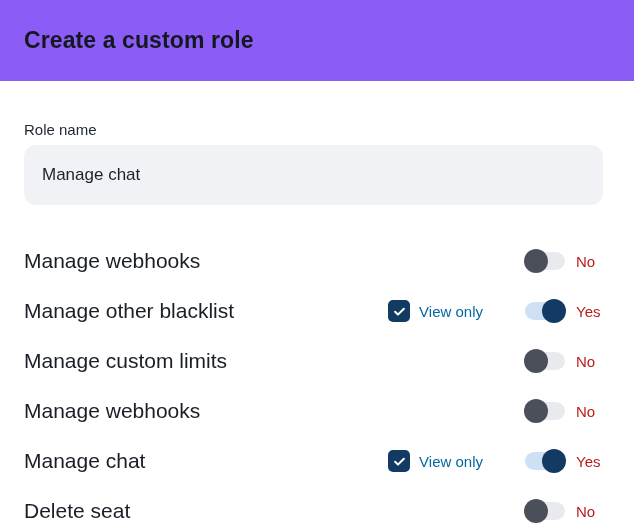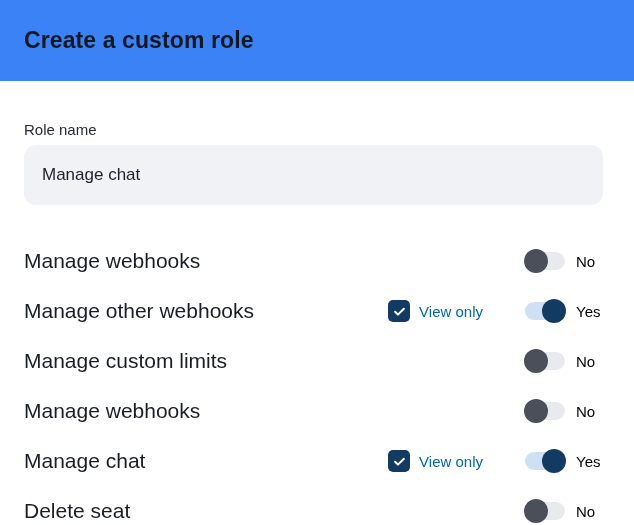--- a/index.html
+++ b/index.html
@@ -7,21 +7,21 @@
     width: 634px; height: 525px;
     background: #ffffff;
     font-family: "Liberation Sans", sans-serif;
     overflow: hidden;
   }
   .dialog { width: 634px; height: 525px; background: #ffffff; }
 
   
   .dialog-header {
     height: 81px;
-    background: #3b82f6;
+    background: #8b5cf6;
     display: flex;
     align-items: center;
     padding: 0 24px;
   }
   .dialog-title {
     font-size: 23px;
     font-weight: 700;
     color: #141820;
     letter-spacing: 0.1px;
   }
@@ -99,21 +99,21 @@
     width: 24px; height: 24px;
     border-radius: 50%;
   }
   .toggle.off .knob { left: -1px;  background: #4a4f5a; }
   .toggle.on  .knob { right: -1px; background: #133a62; }
 
   .toggle-state {
     width: 34px;
     margin-left: 11px;
     font-size: 15px;
-    color: #000000;
+    color: #b91c1c;
     flex: none;
   }
 </style>
 </head>
 <body>
 
 <div class="dialog">
 
   <div class="dialog-header">
     <div class="dialog-title">Create a custom role</div>
@@ -128,21 +128,21 @@
 
     <div class="perm-row">
       <div class="perm-label">Manage webhooks</div>
       <div class="toggle off">
           <div class="knob"></div>
         </div>
       <div class="toggle-state">No</div>
     </div>
 
     <div class="perm-row">
-      <div class="perm-label">Manage other webhooks</div>
+      <div class="perm-label">Manage other blacklist</div>
       <div class="viewonly-group">
         <div class="checkbox">
           <svg viewBox="0 0 24 24">
             <path d="M5 12.5l4.5 4.5L19 7.5" stroke="#ffffff" stroke-width="3.2" fill="none" stroke-linecap="round" stroke-linejoin="round"></path>
           </svg>
         </div>
         <div class="viewonly-label">View only</div>
       </div>
       <div class="toggle on">
           <div class="knob"></div>

